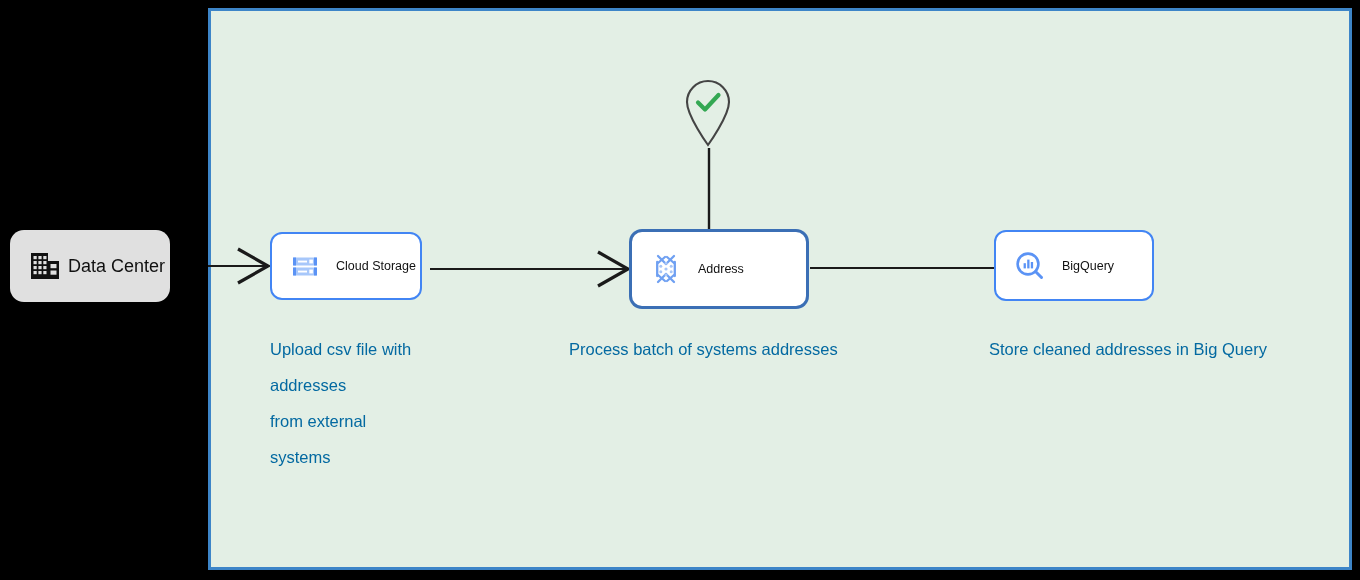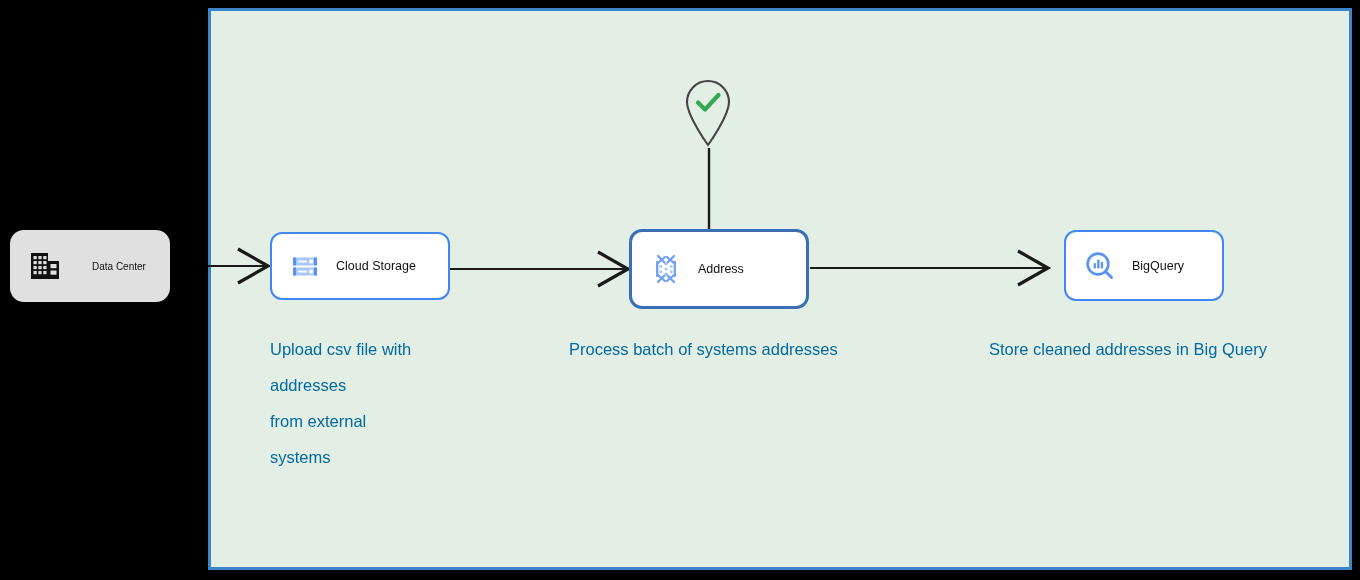--- a/index.html
+++ b/index.html
@@ -51,53 +51,53 @@
   #data-center {
     left: 10px;
     top: 230px;
     width: 160px;
     height: 72px;
     background: #e0e0e0;
     border-radius: 14px;
     padding-left: 20px;
   }
   #data-center .node-label {
-    font-size: 10px;
-    margin-left: 32px;
+    font-size: 18px;
+    margin-left: 8px;
   }
 
   
   .gcp-node {
     background: #ffffff;
     border: 2px solid #4285f4;
     padding-left: 18px;
   }
   .gcp-node .node-label {
     font-size: 12.5px;
     margin-left: 16px;
   }
   .gcp-node.selected {
     border-color: #3b6fb5;
     box-shadow: 0 0 0 1px #3b6fb5;
   }
 
   #cloud-storage {
     left: 270px;
     top: 232px;
-    width: 180px;
+    width: 152px;
     height: 68px;
   }
   #dataflow {
     left: 630px;
     top: 230px;
     width: 178px;
     height: 78px;
   }
   #bigquery {
-    left: 1064px;
+    left: 994px;
     top: 230px;
     width: 160px;
     height: 71px;
   }
 
   
   #address-validation {
     position: absolute;
     left: 683px;
     top: 78px;

